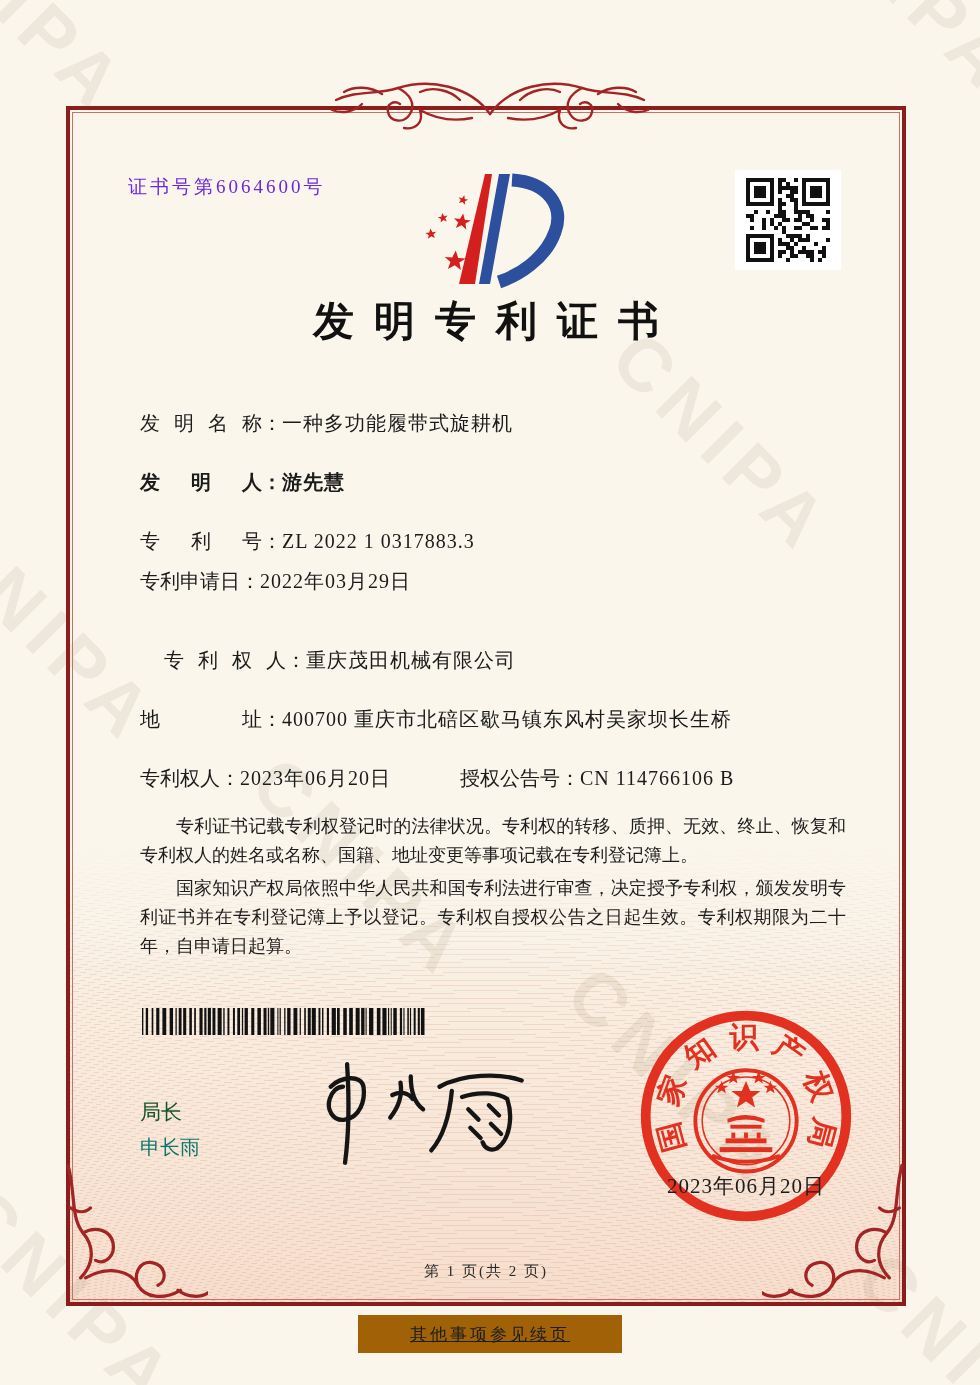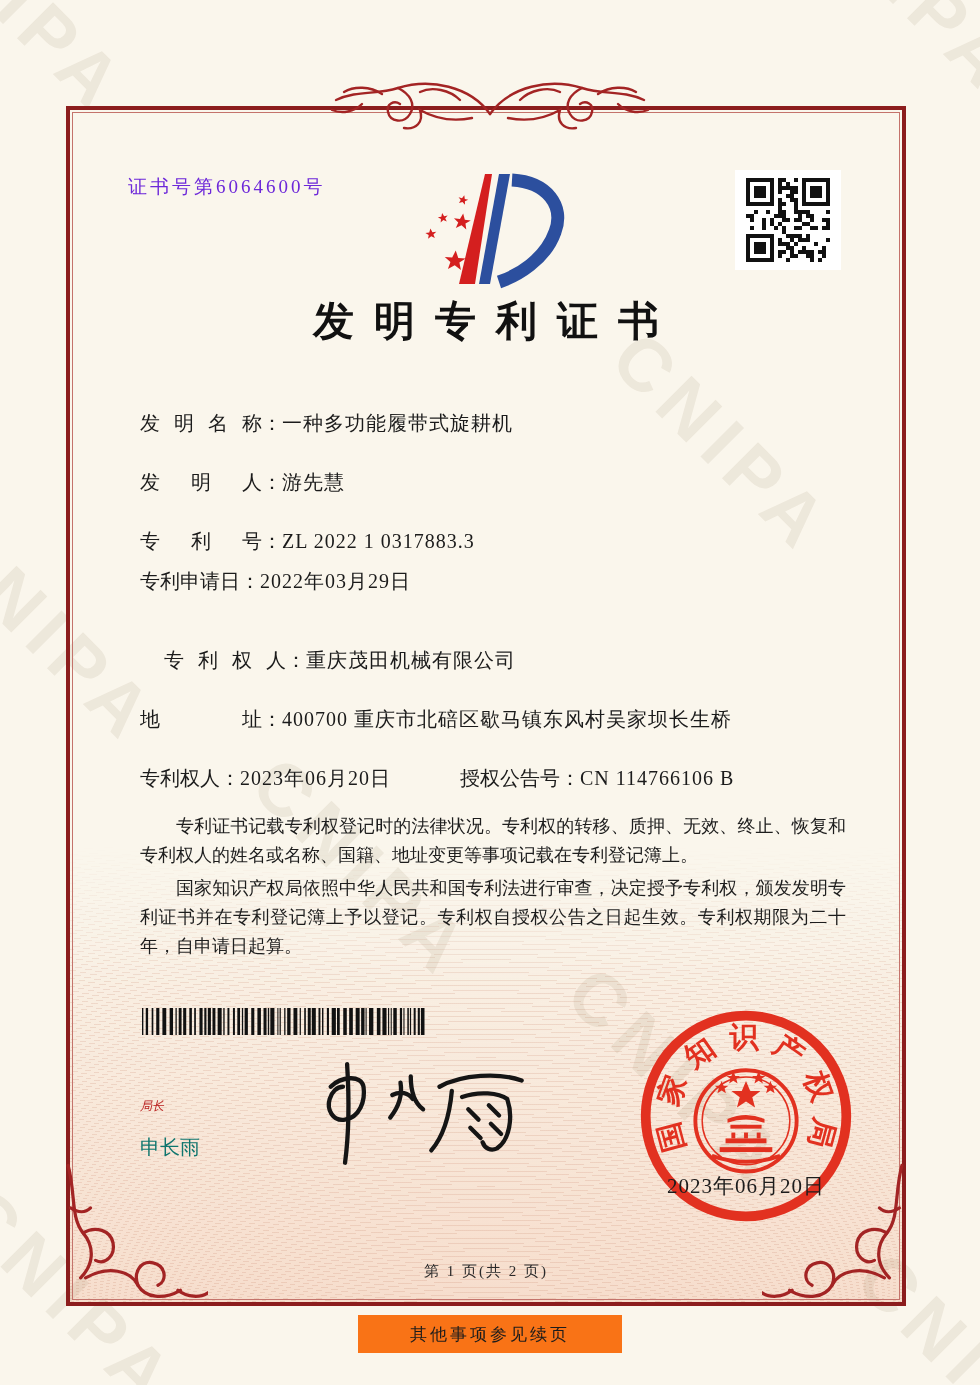--- a/index.html
+++ b/index.html
@@ -44,35 +44,35 @@
   .fvalue{letter-spacing:1px;text-align:center;}
   .grp2{margin-left:64px;margin-top:9px;}
 
   
   .bodytext{position:absolute;left:140px;top:812px;width:706px;font-size:18px;
             line-height:29px;color:#1d1d1d;text-align:justify;z-index:5;}
   .bodytext p{margin:0 0 4px 0;text-indent:2em;}
 
   
   .barcode{left:140px;top:1008px;z-index:5;}
-  .sig-title{left:140px;top:1098px;font-size:12px;color:#b91c1c;z-index:6;
-             font-family:"Liberation Sans",sans-serif;font-style:italic;}
+  .sig-title{left:140px;top:1098px;font-size:21px;color:#14532d;z-index:6;
+             font-family:"Liberation Sans",sans-serif;}
   .sig-name{left:140px;top:1134px;font-size:20px;color:#0f766e;z-index:6;
             font-family:"Liberation Sans",sans-serif;}
   .signature{left:295px;top:1058px;z-index:6;}
 
   .seal{left:634px;top:1004px;width:224px;height:224px;z-index:6;}
   .seal-date{position:absolute;left:0;top:168px;width:224px;text-align:center;
              font-size:21px;color:#1c1c1c;letter-spacing:1px;}
 
   .pagefoot{left:66px;top:1262px;width:840px;text-align:center;font-size:15px;
             color:#2a2a2a;z-index:5;letter-spacing:2px;}
-  .notebox{left:358px;top:1315px;width:264px;height:38px;background:#f97316;z-index:5;
+  .notebox{left:358px;top:1315px;width:264px;height:38px;background:#a16207;z-index:5;
            display:flex;align-items:center;justify-content:center;font-size:17px;
-           color:#1c1c1c;letter-spacing:3px;}
+           color:#1c1c1c;letter-spacing:3px;text-decoration:underline;}
 </style>
 </head>
 <body>
 
 <div class="waves"></div>
 
 <span class="wm" style="left:-120px;top:-40px;">CNIPA</span>
 <span class="wm" style="left:770px;top:-60px;">CNIPA</span>
 <span class="wm" style="left:585px;top:400px;">CNIPA</span>
 <span class="wm" style="left:-90px;top:590px;">CNIPA</span>
@@ -263,21 +263,21 @@
       <rect x="16" y="20" width="1" height="1" fill="#111"></rect>
       <rect x="18" y="20" width="1" height="1" fill="#111"></rect>
     </svg>
 </div>
 
 <div class="abs title">发明专利证书</div>
 
 <div class="row" style="top:410px;">
   <span class="flabel">发明名称</span><span>：</span><span class="fvalue">一种多功能履带式旋耕机</span>
 </div>
-<div class="row" style="top:469px;">
+<div class="row" style="top:469px;font-weight:bold;">
   <span class="flabel">发明人</span><span>：</span><span class="fvalue">游先慧</span>
 </div>
 <div class="row" style="top:528px;">
   <span class="flabel">专利号</span><span>：</span><span class="fvalue">ZL 2022 1 0317883.3</span>
 </div>
 <div class="row" style="top:560px;margin-top:8px;">
   <span class="flabel nat">专利申请日</span><span>：</span><span class="fvalue">2022年03月29日</span>
 </div>
 <div class="row" style="top:647px;margin-left:24px;">
   <span class="flabel">专利权人</span><span>：</span><span class="fvalue">重庆茂田机械有限公司</span>

